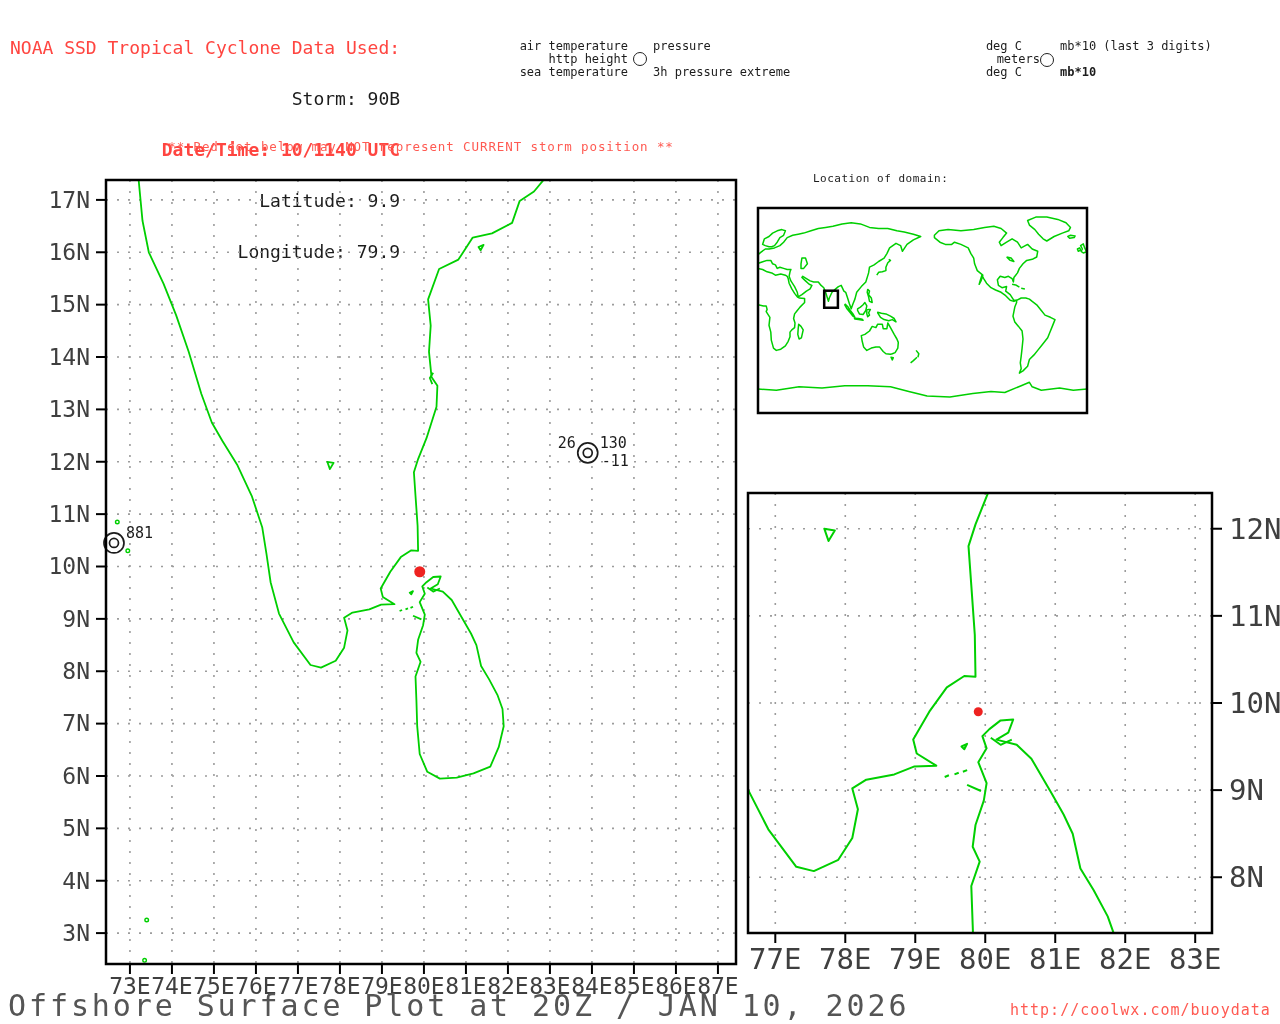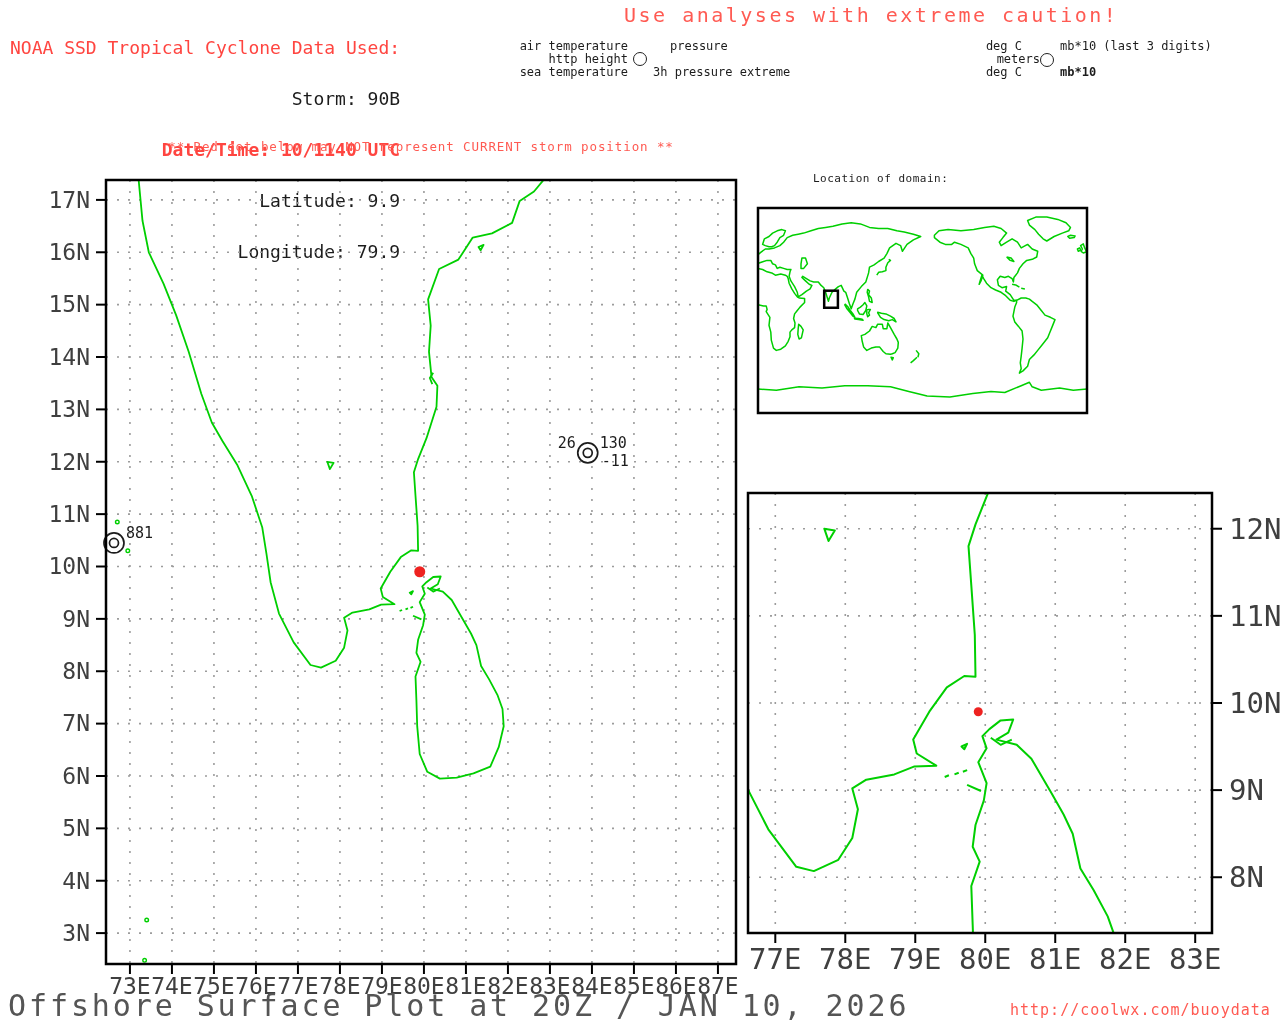--- a/index.html
+++ b/index.html
@@ -26,28 +26,27 @@
 <div class="page">
 
   <div class="abs hdr" style="left:10px;top:5px;">
     <div class="red">NOAA SSD Tropical Cyclone Data Used:</div>
     <div>Storm: 90B</div>
     <div class="red" style="font-weight:700;">Date/Time: 10/1140 UTC</div>
     <div>Latitude: 9.9</div>
     <div>Longitude: 79.9</div>
   </div>
 
-  <div class="abs caution" style="left:624px;top:3px;">Use analyses with extreme caution!</div>
 
   <div>
     <div class="abs legend leg-left" style="left:488px;top:40px;width:140px;">air temperature</div>
     <div class="abs legend leg-left" style="left:488px;top:53px;width:140px;">http height</div>
     <div class="abs legend leg-left" style="left:488px;top:66px;width:140px;">sea temperature</div>
     <div class="leg-circle" style="left:633px;top:52px;"></div>
-    <div class="abs legend" style="left:653px;top:40px;margin-left:17px;">pressure</div>
+    <div class="abs legend" style="left:653px;top:40px;">pressure</div>
     <div class="abs legend" style="left:653px;top:66px;">3h pressure extreme</div>
   </div>
 
   <div>
     <div class="abs legend leg-left" style="left:952px;top:40px;width:70px;">deg C</div>
     <div class="abs legend leg-left" style="left:952px;top:53px;width:88px;">meters</div>
     <div class="abs legend leg-left" style="left:952px;top:66px;width:70px;">deg C</div>
     <div class="leg-circle" style="left:1040px;top:53px;"></div>
     <div class="abs legend" style="left:1060px;top:40px;">mb*10 (last 3 digits)</div>
     <div class="abs legend" style="left:1060px;top:66px;font-weight:bold;">mb*10</div>

